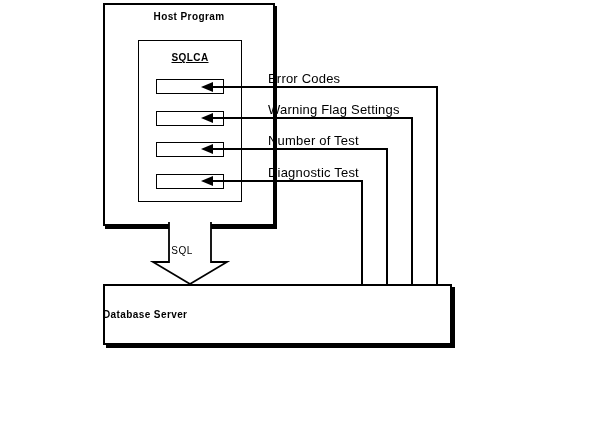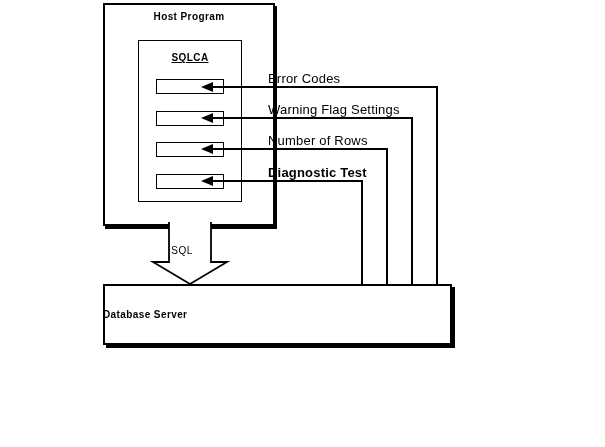--- a/index.html
+++ b/index.html
@@ -101,26 +101,26 @@
   <div class="abs arrow-label" style="top:71px;">Error Codes</div>
 
   <div class="abs hline" style="left:213px; top:117px; width:200px;"></div>
   <div class="abs vline" style="left:411px; top:117px; height:167px;"></div>
   <div class="abs arrowhead-left" style="left:201px; top:113px;"></div>
   <div class="abs arrow-label" style="top:102px;">Warning Flag Settings</div>
 
   <div class="abs hline" style="left:213px; top:148px; width:175px;"></div>
   <div class="abs vline" style="left:386px; top:148px; height:136px;"></div>
   <div class="abs arrowhead-left" style="left:201px; top:144px;"></div>
-  <div class="abs arrow-label" style="top:133px;">Number of Rows</div>
+  <div class="abs arrow-label" style="top:133px;">Number of Test</div>
 
   <div class="abs hline" style="left:213px; top:180px; width:150px;"></div>
   <div class="abs vline" style="left:361px; top:180px; height:104px;"></div>
   <div class="abs arrowhead-left" style="left:201px; top:176px;"></div>
-  <div class="abs arrow-label" style="top:165px;font-weight:bold;">Diagnostic Test</div>
+  <div class="abs arrow-label" style="top:165px;">Diagnostic Test</div>
 
   <svg class="abs sql-arrow-svg" viewBox="140 216 110 72">
     <path d="M 169 222 L 169 262 L 153 262 L 190 284 L 227 262 L 211 262 L 211 222" fill="#ffffff" stroke="#000000" stroke-width="1.8" stroke-linejoin="miter"></path>
   </svg>
   <div class="abs sql-label">SQL</div>
 
   <div class="abs db-box"></div>
   <div class="abs db-title">Database Server</div>
 
 </div>

